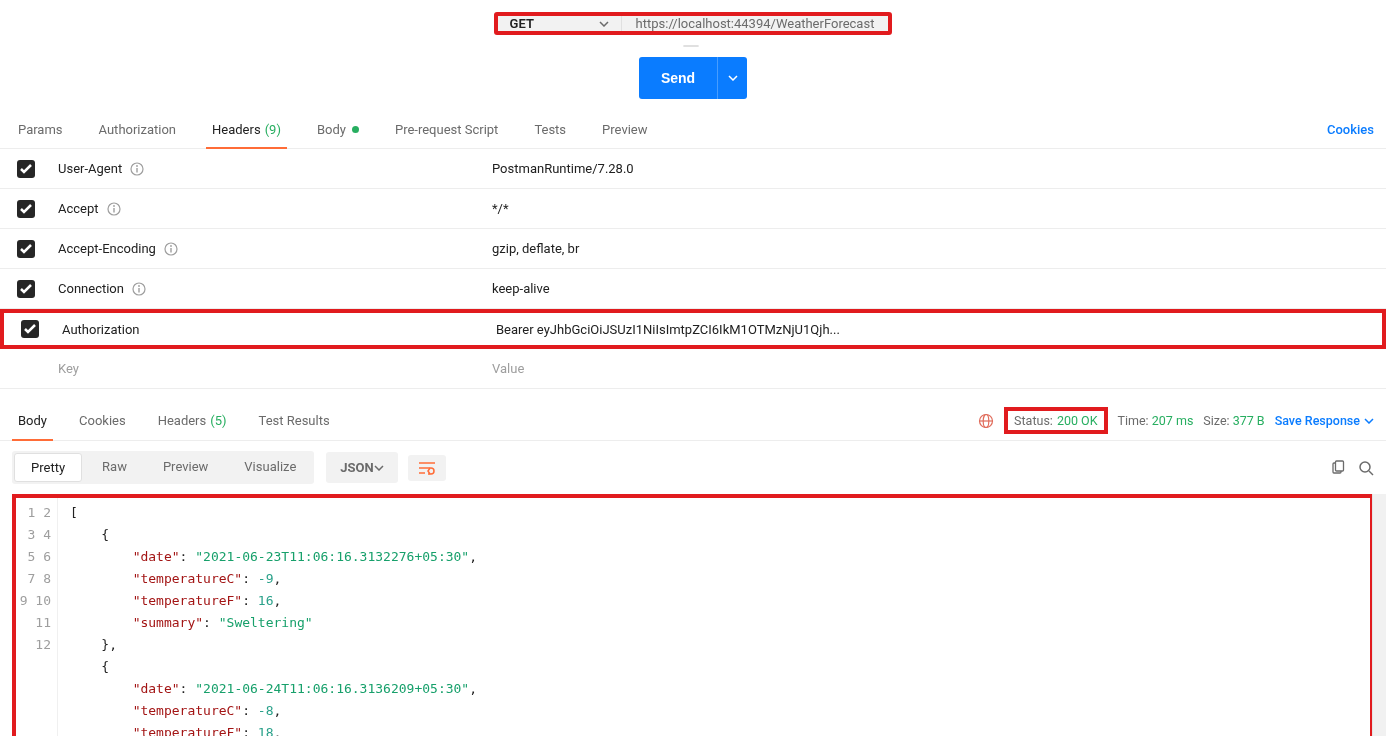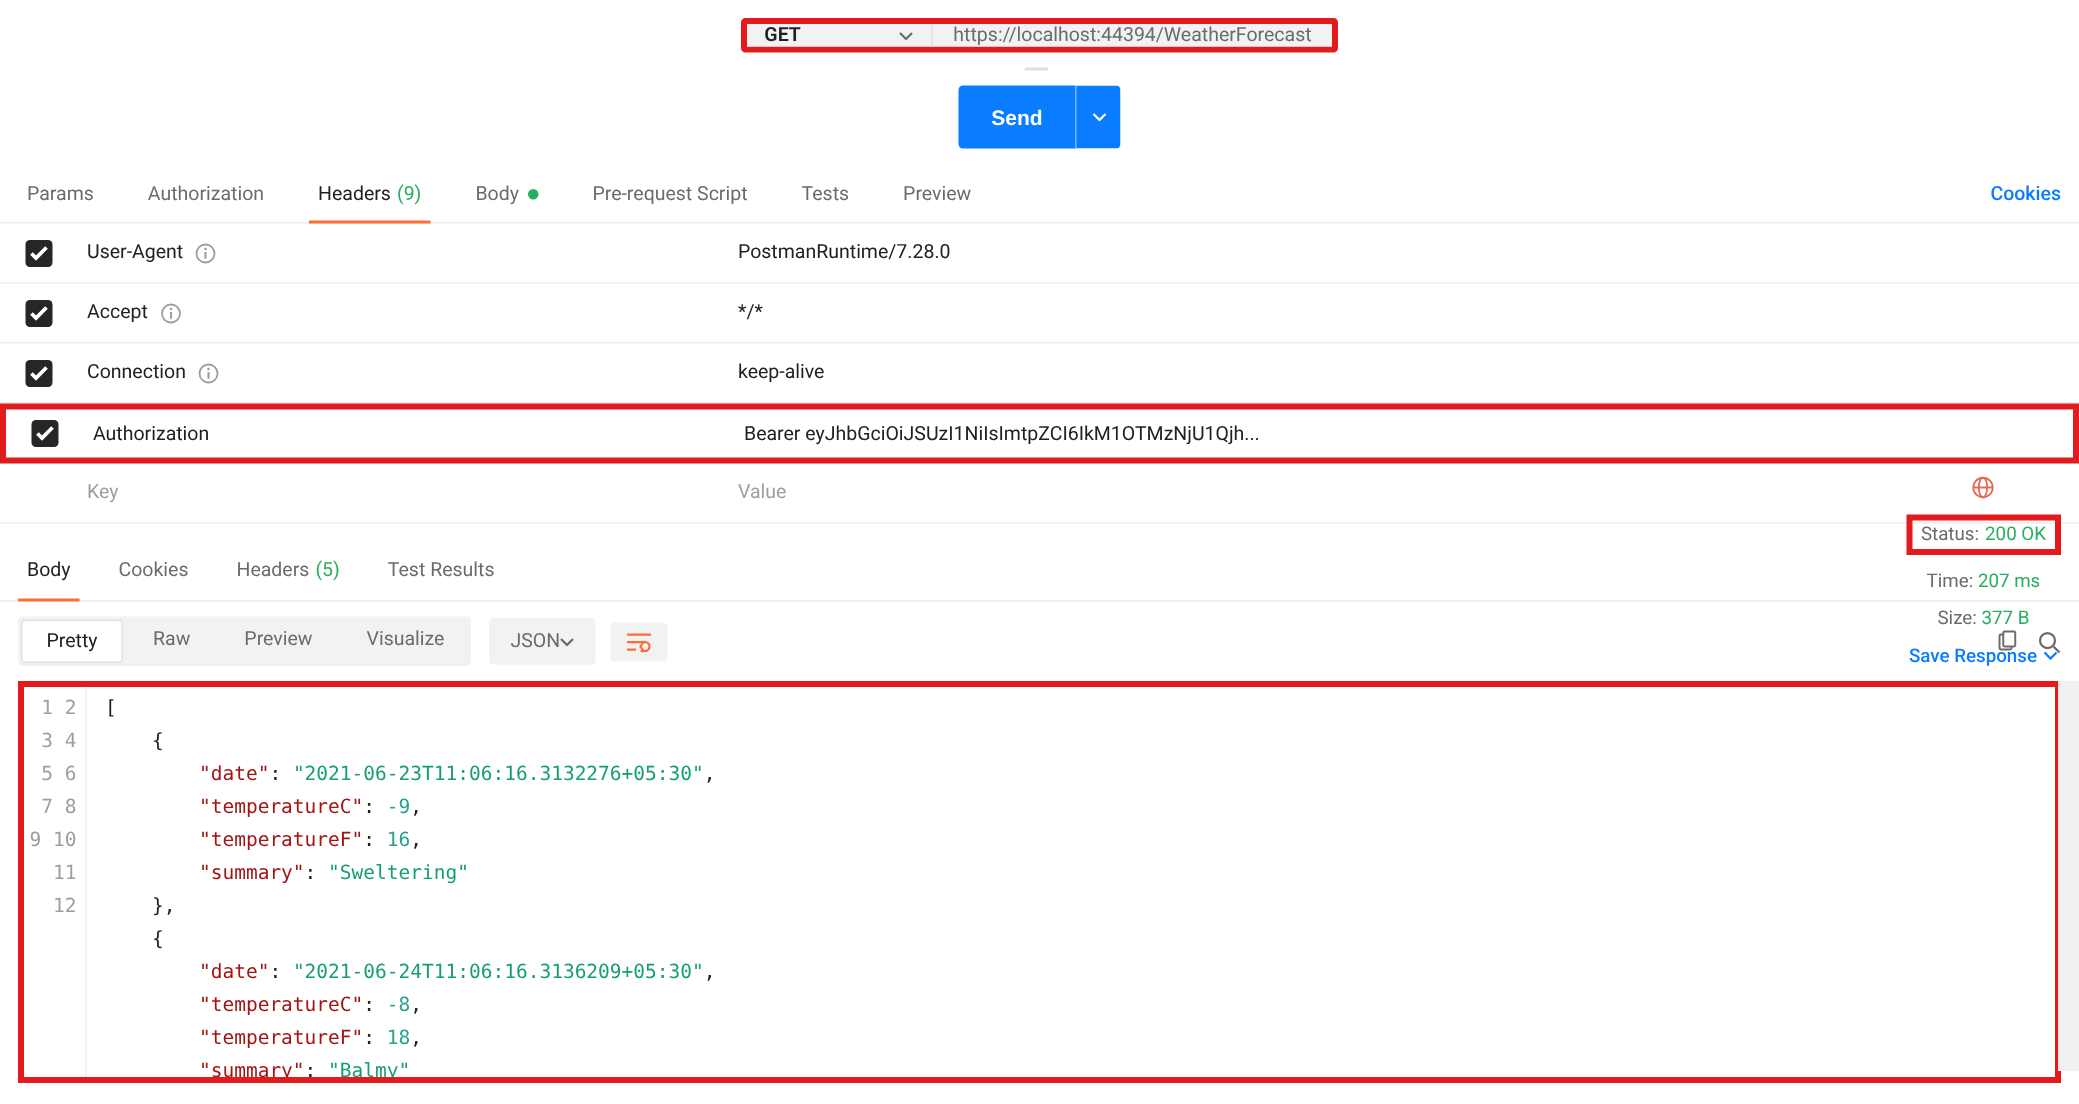--- a/index.html
+++ b/index.html
@@ -38,33 +38,33 @@
     .hrow.placeholder .hcell-key, .hrow.placeholder .hcell-val, .hrow.placeholder .hcell-desc { color: #9e9e9e; }
     .checkbox { width: 18px; height: 18px; background: #262626; border-radius: 3px; display: flex; align-items: center; justify-content: center; }
     .checkbox svg { stroke: #fff; stroke-width: 2.5; fill: none; }
 
     
     .res-tabs { display: flex; align-items: center; padding: 0 12px; height: 40px; border-bottom: 1px solid #ededed; margin-top: 12px; }
     .res-tab { padding: 0 6px; margin-right: 20px; height: 100%; display: flex; align-items: center; color: #6b6b6b; cursor: pointer; position: relative; }
     .res-tab.active { color: #212121; }
     .res-tab.active::after { content: ""; position: absolute; left: 0; right: 0; bottom: -1px; height: 2px; background: #ff6c37; }
     .res-tab .count { color: #27ae60; margin-left: 4px; }
-    .res-right { margin-left: auto; display: flex; align-items: center; gap: 10px; font-size: 12.5px; flex-direction: column; }
+    .res-right { margin-left: auto; display: flex; align-items: center; gap: 10px; font-size: 12.5px; }
     .status-wrap { border: 4px solid #e11b1e; padding: 2px 6px; display: flex; gap: 4px; }
     .green { color: #27ae60; }
     .gray { color: #6b6b6b; }
     .save-resp { color: #0a7cff; font-weight: 500; cursor: pointer; display: flex; align-items: center; gap: 4px; }
     .globe-ic { color: #e06b5a; }
 
     
     .view-bar { display: flex; align-items: center; padding: 10px 12px; gap: 4px; }
     .seg { display: flex; background: #f2f2f2; border-radius: 3px; overflow: hidden; }
     .seg-btn { padding: 8px 18px; color: #6b6b6b; cursor: pointer; font-size: 13px; }
     .seg-btn.active { background: #fff; border: 1px solid #e0e0e0; border-radius: 3px; color: #212121; margin: 2px; padding: 6px 16px; }
-    .json-sel { display: flex; align-items: center; gap: 0; background: #f2f2f2; padding: 8px 14px; border-radius: 3px; margin-left: 8px; color: #6b6b6b; cursor: pointer; }
+    .json-sel { display: flex; align-items: center; gap: 0; background: #f2f2f2; padding: 8px 14px; border-radius: 3px; margin-left: 8px; color: #6b6b6b; cursor: pointer; font-weight: bold; }
     .wrap-btn { background: #f2f2f2; padding: 6px 10px; border-radius: 3px; margin-left: 6px; cursor: pointer; display:flex; align-items:center; }
     .view-right { margin-left: auto; display: flex; gap: 12px; color: #6b6b6b; }
     .view-right-ic { cursor: pointer; }
 
     
     .body-wrap { display: flex; border: 4px solid #e11b1e; margin: 0 12px 8px 12px; position: relative; height: 268px; }
     .gutter { width: 42px; background: #fff; text-align: right; padding: 4px 6px 0 0; color: #9e9e9e; font-family: "Menlo","Consolas",monospace; font-size: 13px; line-height: 22px; border-right: 1px solid #f0f0f0;}
     .code { flex: 1; padding: 4px 0 0 12px; font-family: "Menlo","Consolas",monospace; font-size: 13px; line-height: 22px; white-space: pre; overflow: hidden; }
     .code .p { color: #212121; } 
     .code .k { color: #a31515; } 
@@ -164,20 +164,41 @@
         <span>Accept</span>
         <span class="info-ic">
           <svg width="14" height="14" viewBox="0 0 14 14">
             <circle cx="7" cy="7" r="6" stroke="#9e9e9e" stroke-width="1.2" fill="none"></circle>
             <circle cx="7" cy="4" r="0.9" fill="#9e9e9e"></circle>
             <rect x="6.3" y="6" width="1.4" height="4.5" fill="#9e9e9e"></rect>
           </svg>
         </span>
       </div>
       <div class="hcell-val"><span>*/*</span></div>
+      <div class="hcell-desc"></div>
+    </div>
+    <div class="hrow">
+      <div class="hcell-check">
+        <div class="checkbox">
+          <svg width="12" height="10" viewBox="0 0 12 10">
+            <path d="M1 5l3 3 7-7"></path>
+          </svg>
+        </div>
+      </div>
+      <div class="hcell-key">
+        <span>Accept-Encoding</span>
+        <span class="info-ic">
+          <svg width="14" height="14" viewBox="0 0 14 14">
+            <circle cx="7" cy="7" r="6" stroke="#9e9e9e" stroke-width="1.2" fill="none"></circle>
+            <circle cx="7" cy="4" r="0.9" fill="#9e9e9e"></circle>
+            <rect x="6.3" y="6" width="1.4" height="4.5" fill="#9e9e9e"></rect>
+          </svg>
+        </span>
+      </div>
+      <div class="hcell-val"><span>gzip, deflate, br</span></div>
       <div class="hcell-desc"></div>
     </div>
     <div class="hrow">
       <div class="hcell-check">
         <div class="checkbox">
           <svg width="12" height="10" viewBox="0 0 12 10">
             <path d="M1 5l3 3 7-7"></path>
           </svg>
         </div>
       </div>

